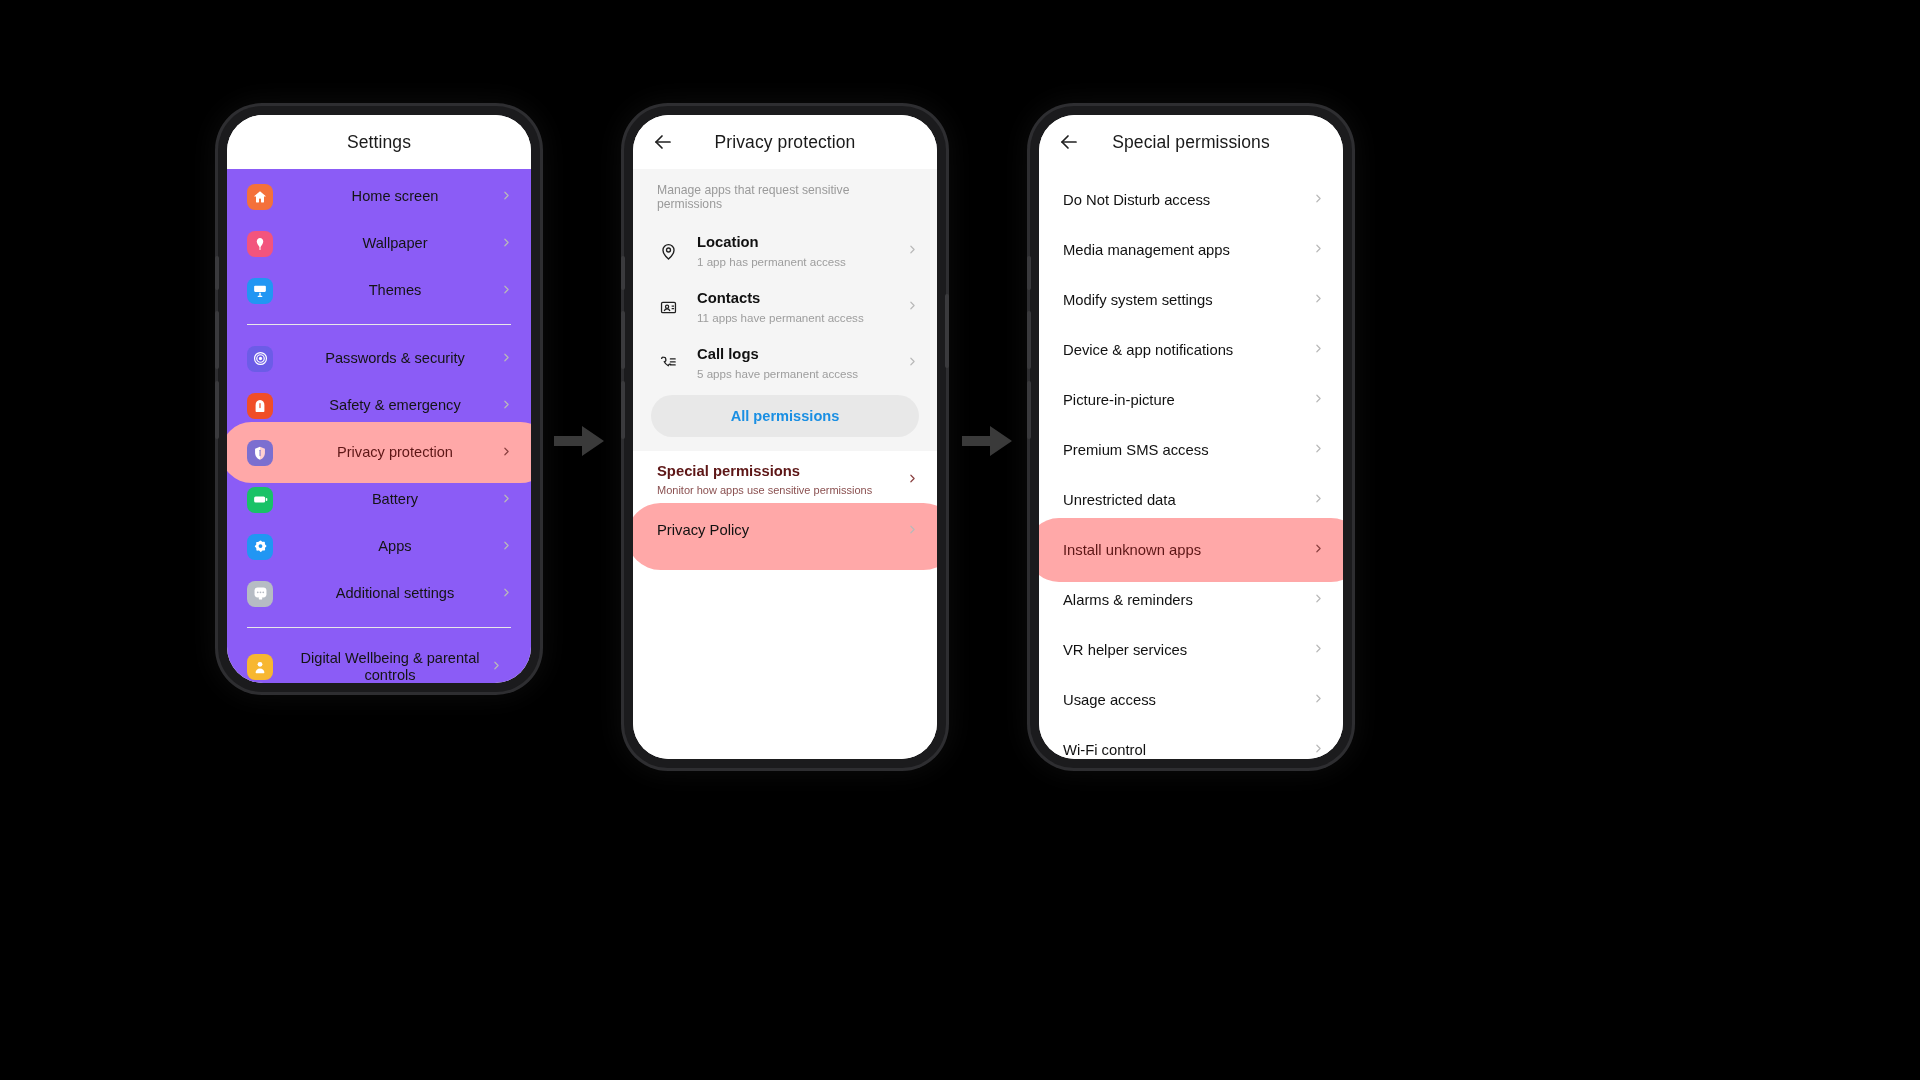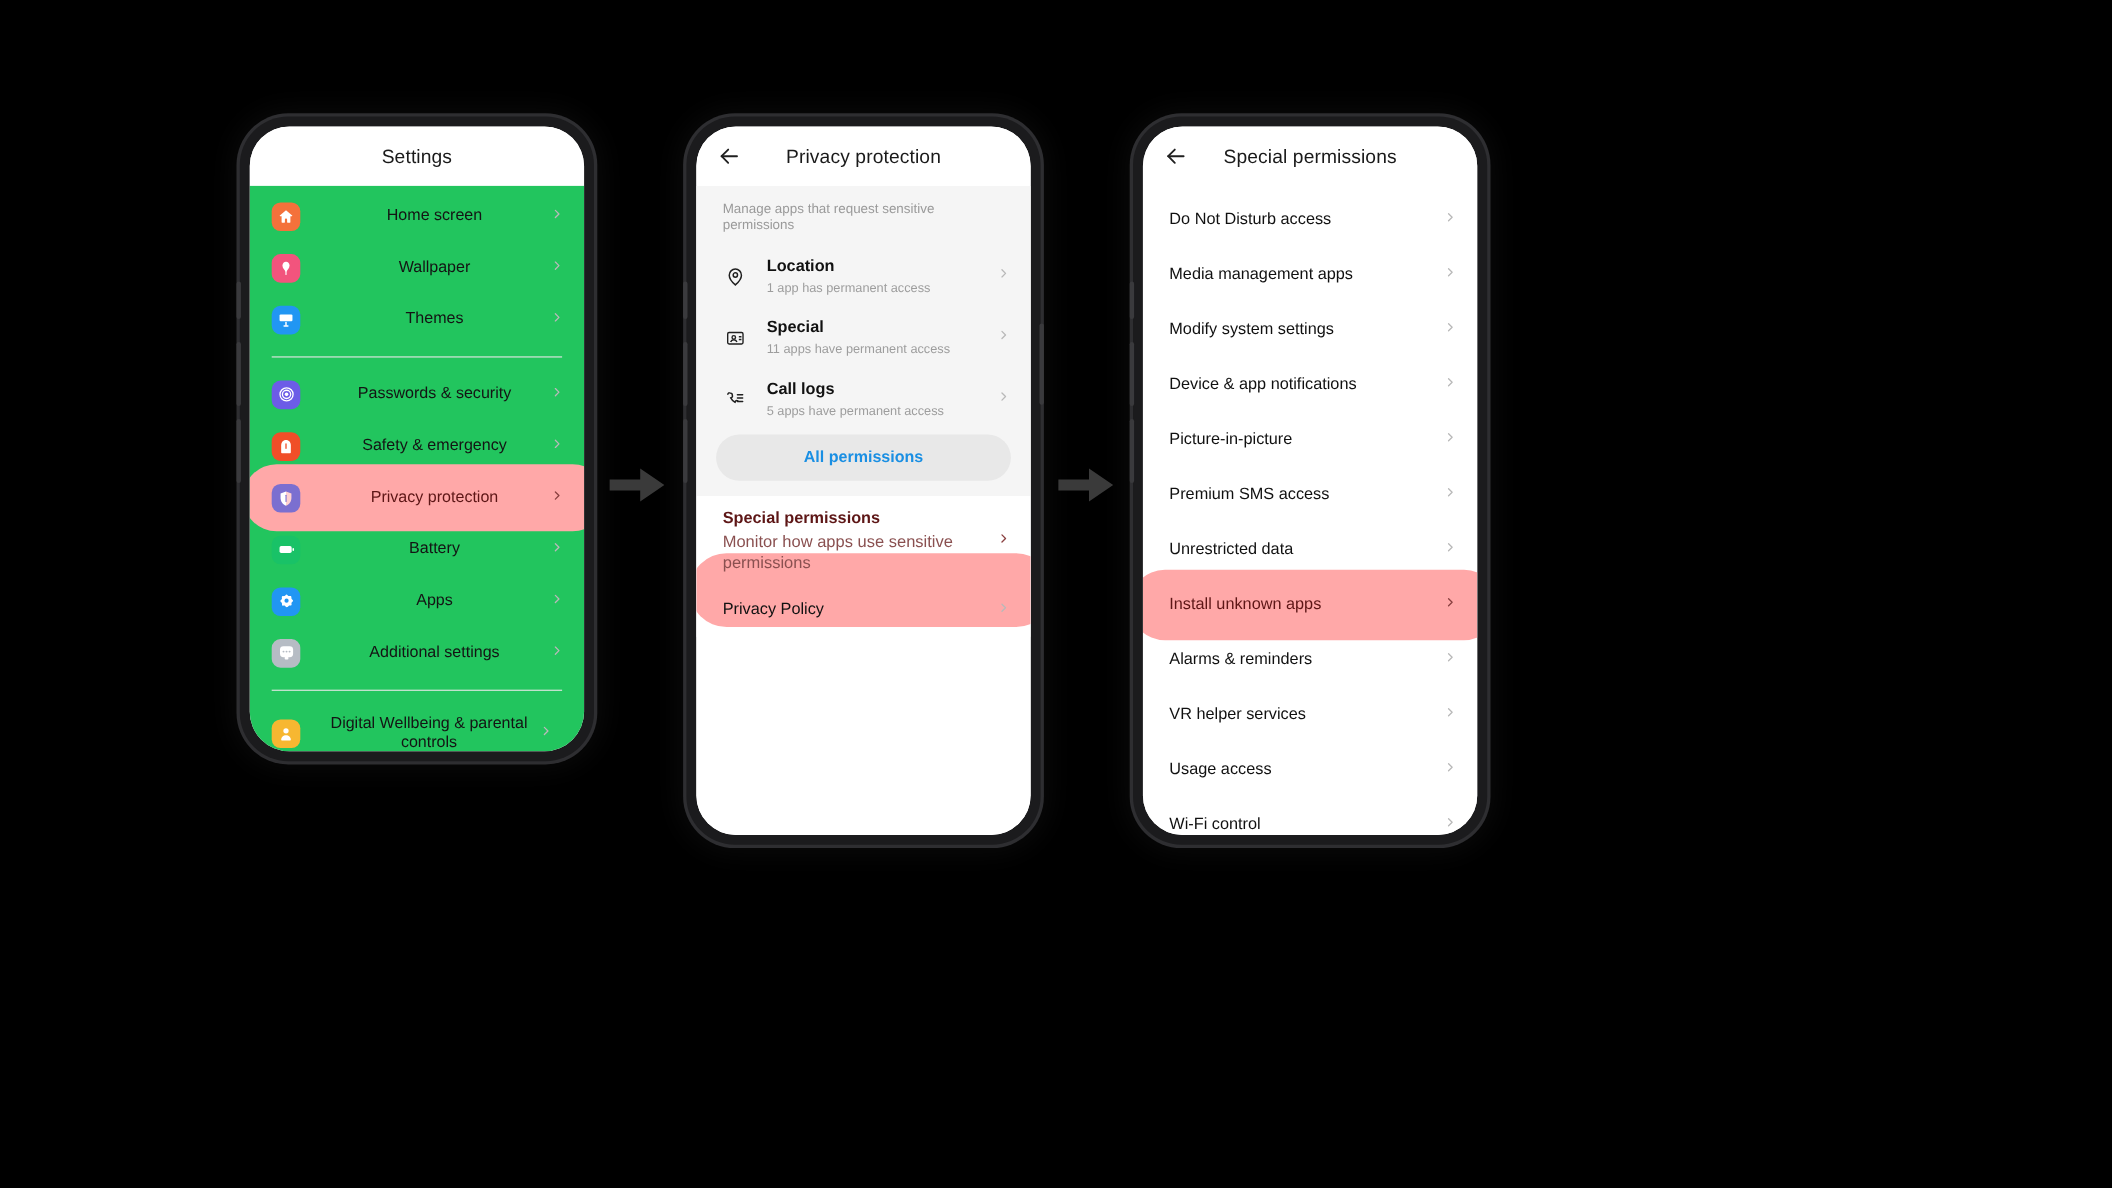--- a/index.html
+++ b/index.html
@@ -59,21 +59,21 @@
     transform: translateY(-50%);
     width: 24px; height: 24px;
     color: #202020;
   }
   .back-arrow svg { display: block; }
 
   
   .body { position: relative; height: calc(100% - 54px); overflow: hidden; }
 
   
-  .s1-body { background: #22c55e; padding-top: 4px; }
+  .s1-body { background: #8b5cf6; padding-top: 4px; }
   .srow {
     position: relative;
     display: flex; align-items: center;
     height: 47px;
     padding: 0 18px 0 20px;
     z-index: 2;
   }
   .srow .ic {
     width: 26px; height: 26px;
     border-radius: 8px;
@@ -135,21 +135,21 @@
   .s2-list { background: #fff; padding-top: 2px; }
   .lrow {
     position: relative;
     display: flex; align-items: center;
     padding: 9px 18px 9px 24px;
     min-height: 48px;
     z-index: 2;
   }
   .lrow .txt { flex: 1; }
   .lrow .t1 { font-size: 14.8px; color: #111; line-height: 1.3; }
-  .lrow .t2 { font-size: 15px; color: #9d9d9d; margin-top: 3px; line-height: 1.25; }
+  .lrow .t2 { font-size: 11px; color: #9d9d9d; margin-top: 3px; line-height: 1.25; }
   .lrow .chev { color: #b9b9b9; flex: none; }
   .lrow.hl .t1 { color: #5d1616; font-weight: 600; }
   .lrow.hl .t2 { color: #8a5050; }
   .lrow.hl .chev { color: #8a4040; }
 
   
   .s3-body { background: #fff; padding-top: 6px; }
   .trow {
     position: relative;
     display: flex; align-items: center;
@@ -358,21 +358,21 @@
               <div class="prow">
                 <span class="pic">
                   <svg width="19" height="19" viewBox="0 0 24 24" fill="none" stroke="currentColor" stroke-width="1.6">
                     <rect x="3.2" y="5.4" width="17.6" height="13.2" rx="1.6"></rect>
                     <circle cx="10.2" cy="11" r="2"></circle>
                     <path d="M6.6 16.4c.6-1.8 2-2.6 3.6-2.6s3 .8 3.6 2.6"></path>
                     <path d="M16 10.2h3M16 13.4h3"></path>
                   </svg>
                 </span>
                 <span class="txt">
-                  <span class="t1" style="display:block">Special</span>
+                  <span class="t1" style="display:block">Contacts</span>
                   <span class="t2" style="display:block">11 apps have permanent access</span>
                 </span>
                 <span class="chev"><svg width="13" height="13" viewBox="0 0 24 24" fill="none" stroke="currentColor" stroke-width="2.2" stroke-linecap="round" stroke-linejoin="round">
                     <path d="M9 18l6-6-6-6"></path>
                   </svg></span>
               </div>
               <div class="prow">
                 <span class="pic">
                   <svg width="19" height="19" viewBox="0 0 24 24" fill="none" stroke="currentColor" stroke-width="1.7" stroke-linecap="round">
                     <path d="M3.4 5.6c0-1 .9-1.8 1.9-1.6l1.8.3c.7.1 1.2.7 1.3 1.4l.3 2c.1.6-.2 1.2-.8 1.5l-1.2.6a11 11 0 0 0 5 5l.6-1.2c.3-.5.9-.8 1.5-.7l1 .2"></path>

